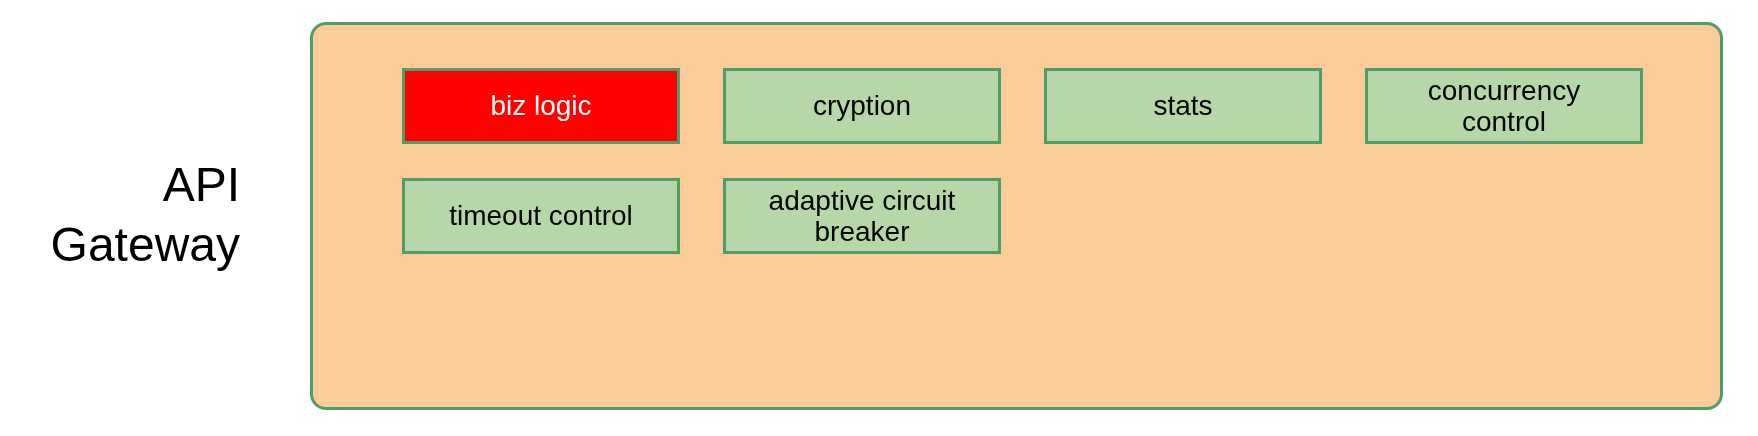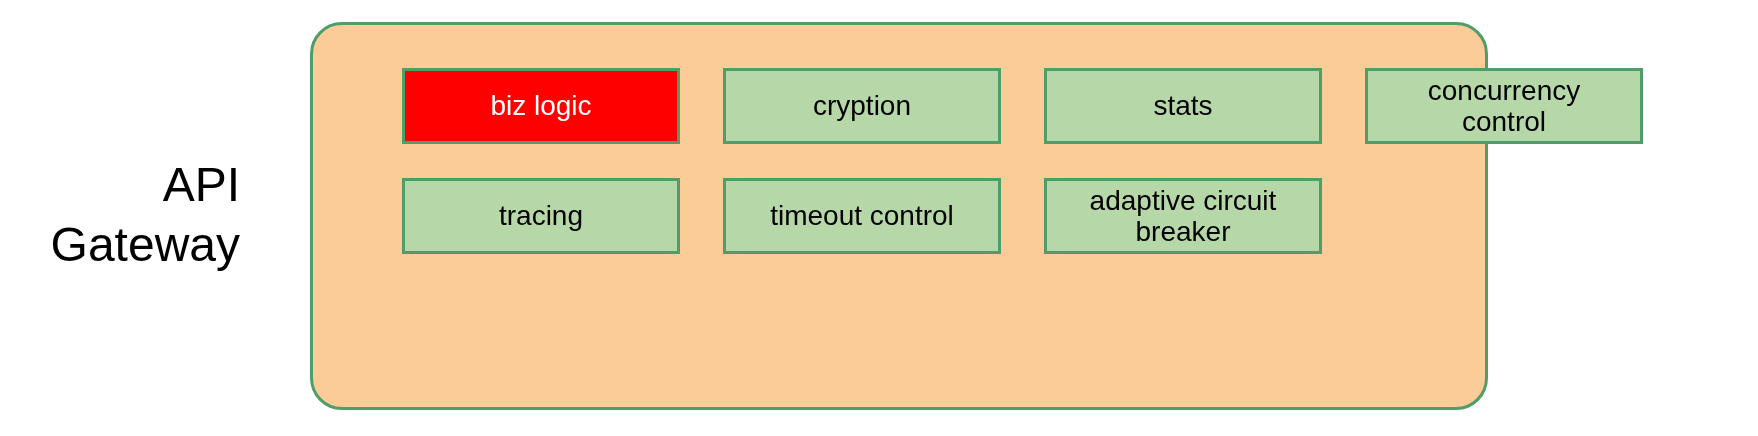--- a/index.html
+++ b/index.html
@@ -23,25 +23,25 @@
     position:absolute;
     left:0;top:155px;width:240px;
     text-align:right;
     font-size:48px;
     line-height:60px;
     color:var(--text);
   }
   .gateway{
     position:absolute;
     left:310px;top:22px;
-    width:1178px;height:388px;
+    width:1413px;height:388px;
     box-sizing:border-box;
     background:var(--container-fill);
     border:3px solid var(--container-border);
-    border-radius:32px;
+    border-radius:16px;
   }
   .grid{
     position:absolute;
     left:89px;top:43px;
     display:grid;
     grid-template-columns:repeat(4,278px);
     grid-auto-rows:76px;
     column-gap:43px;
     row-gap:34px;
   }
@@ -67,18 +67,17 @@
 <body>
 
 <div class="canvas">
   <div class="api-label">API Gateway</div>
   <div class="gateway">
     <div class="grid">
       <div class="box highlight">biz logic</div>
       <div class="box">cryption</div>
       <div class="box">stats</div>
       <div class="box">concurrency control</div>
-      <div class="box">tracing</div>
       <div class="box">timeout control</div>
       <div class="box">adaptive circuit breaker</div>
     </div>
   </div>
 </div>
 
 </body></html>

